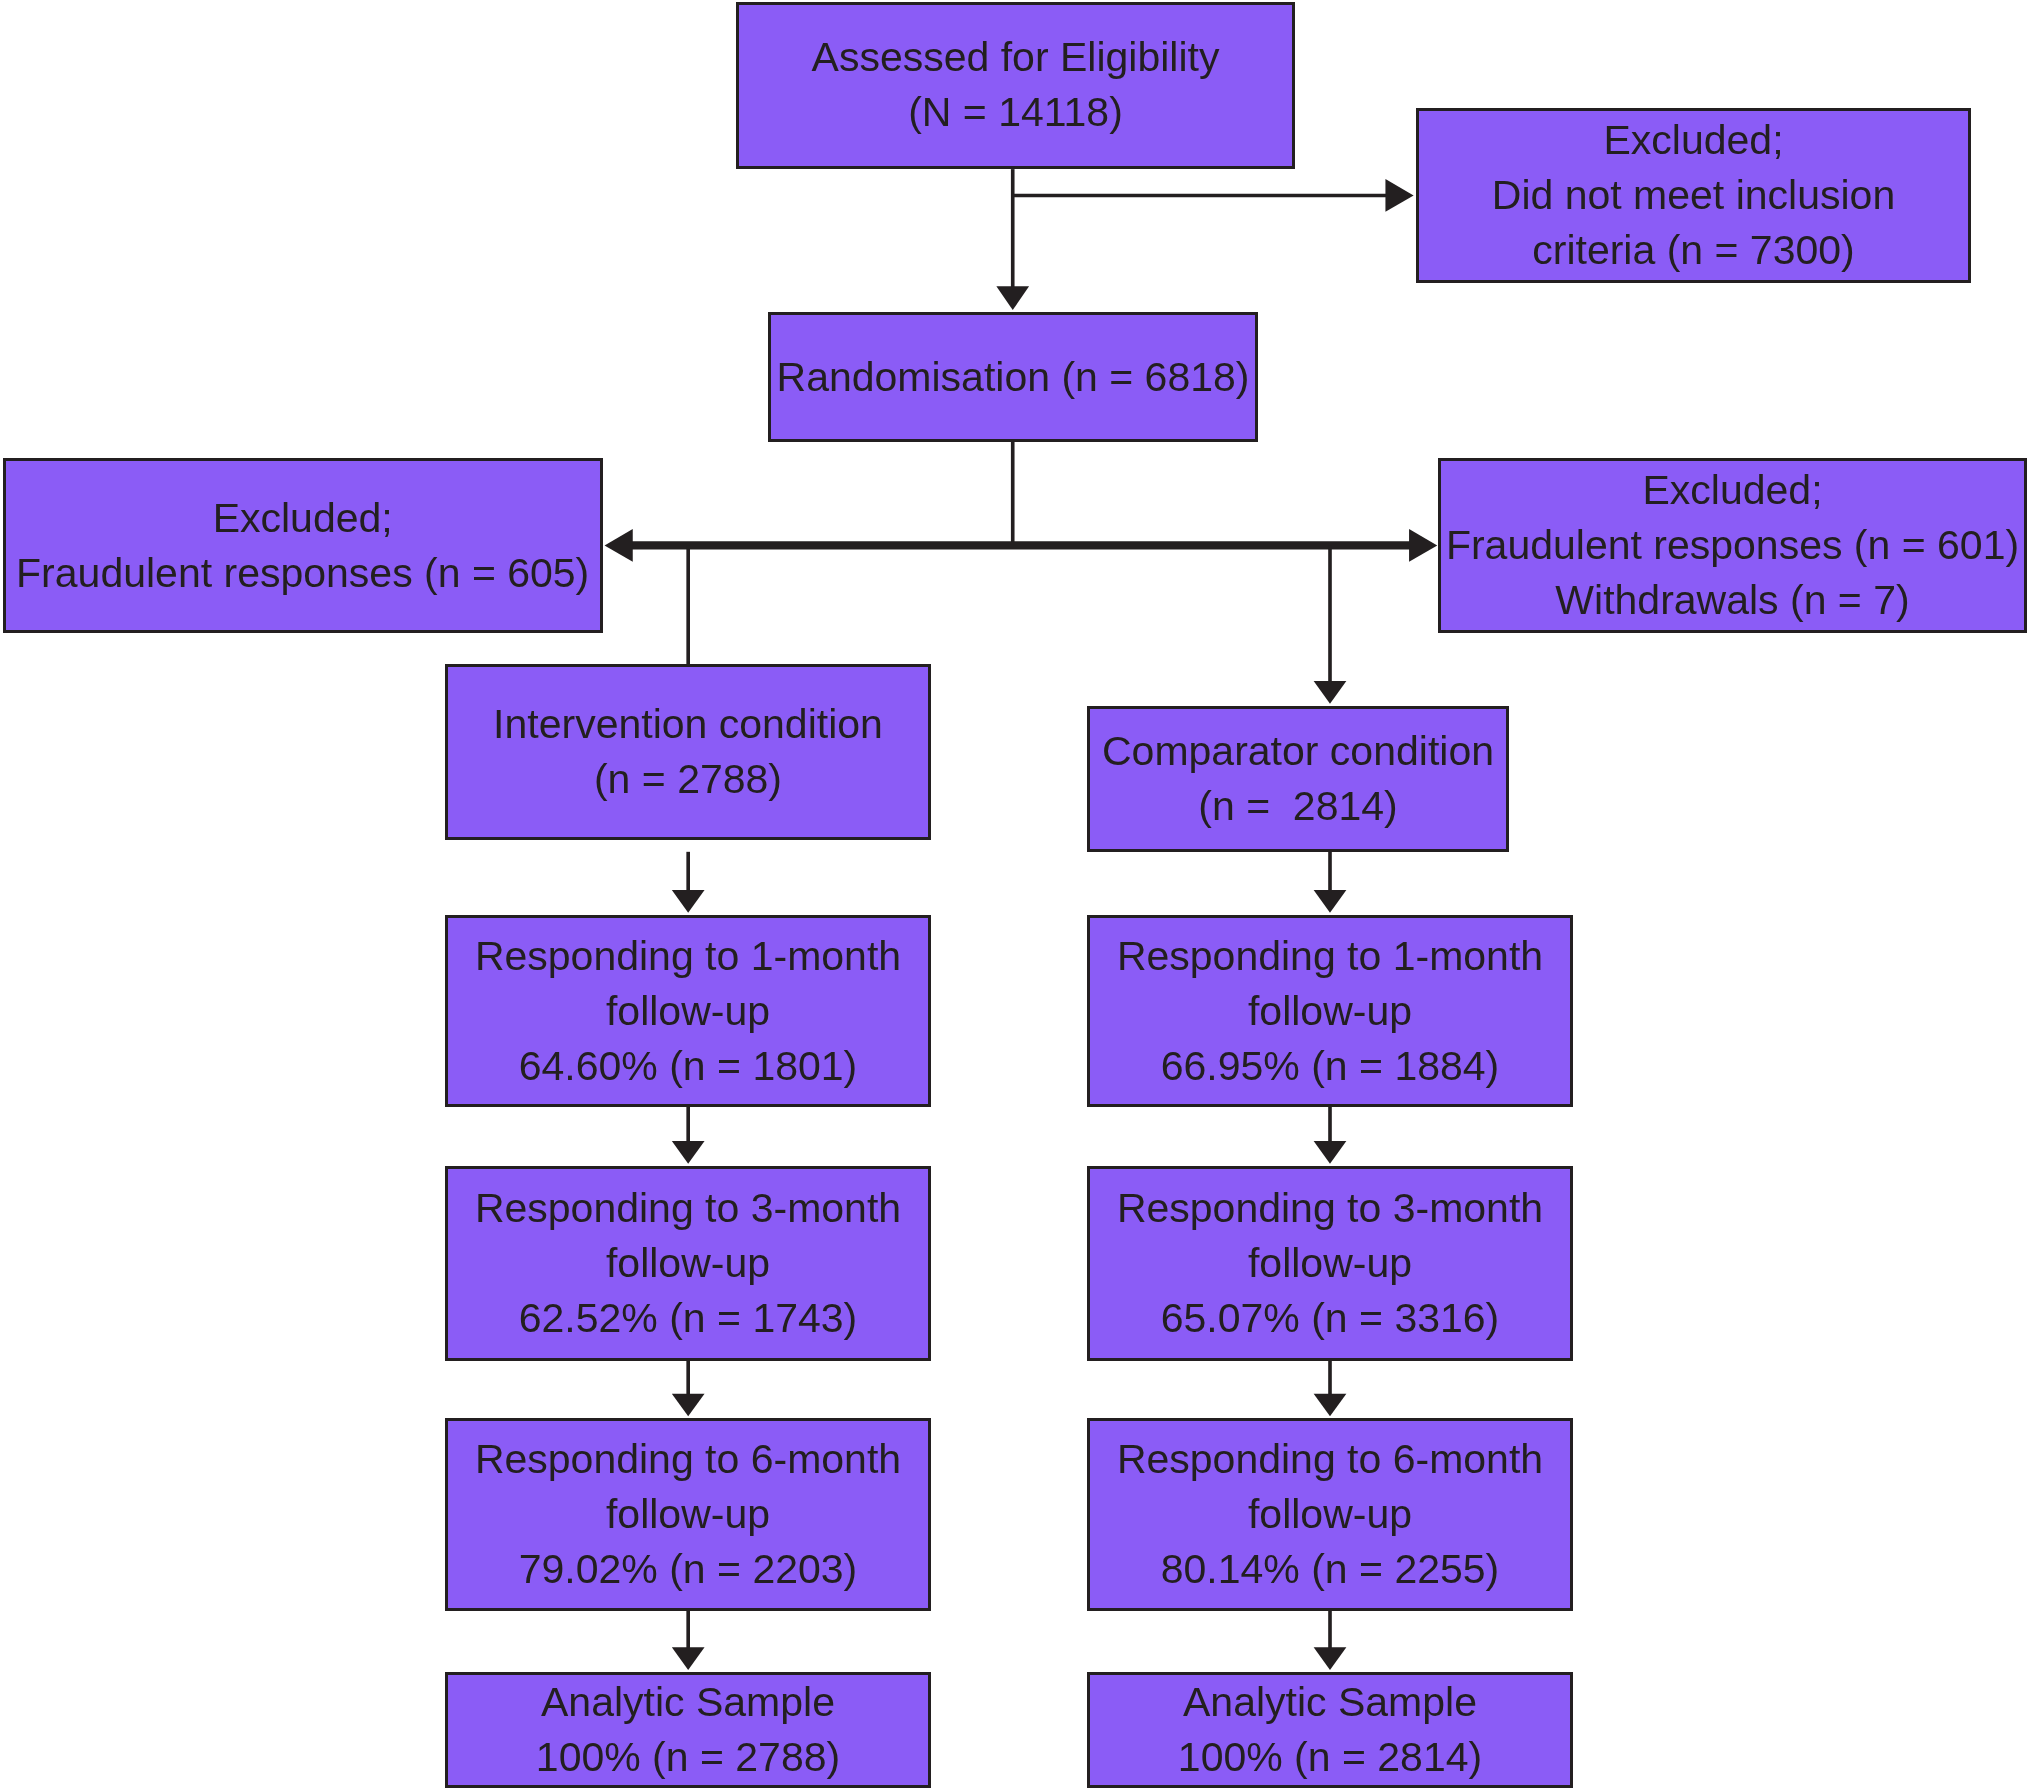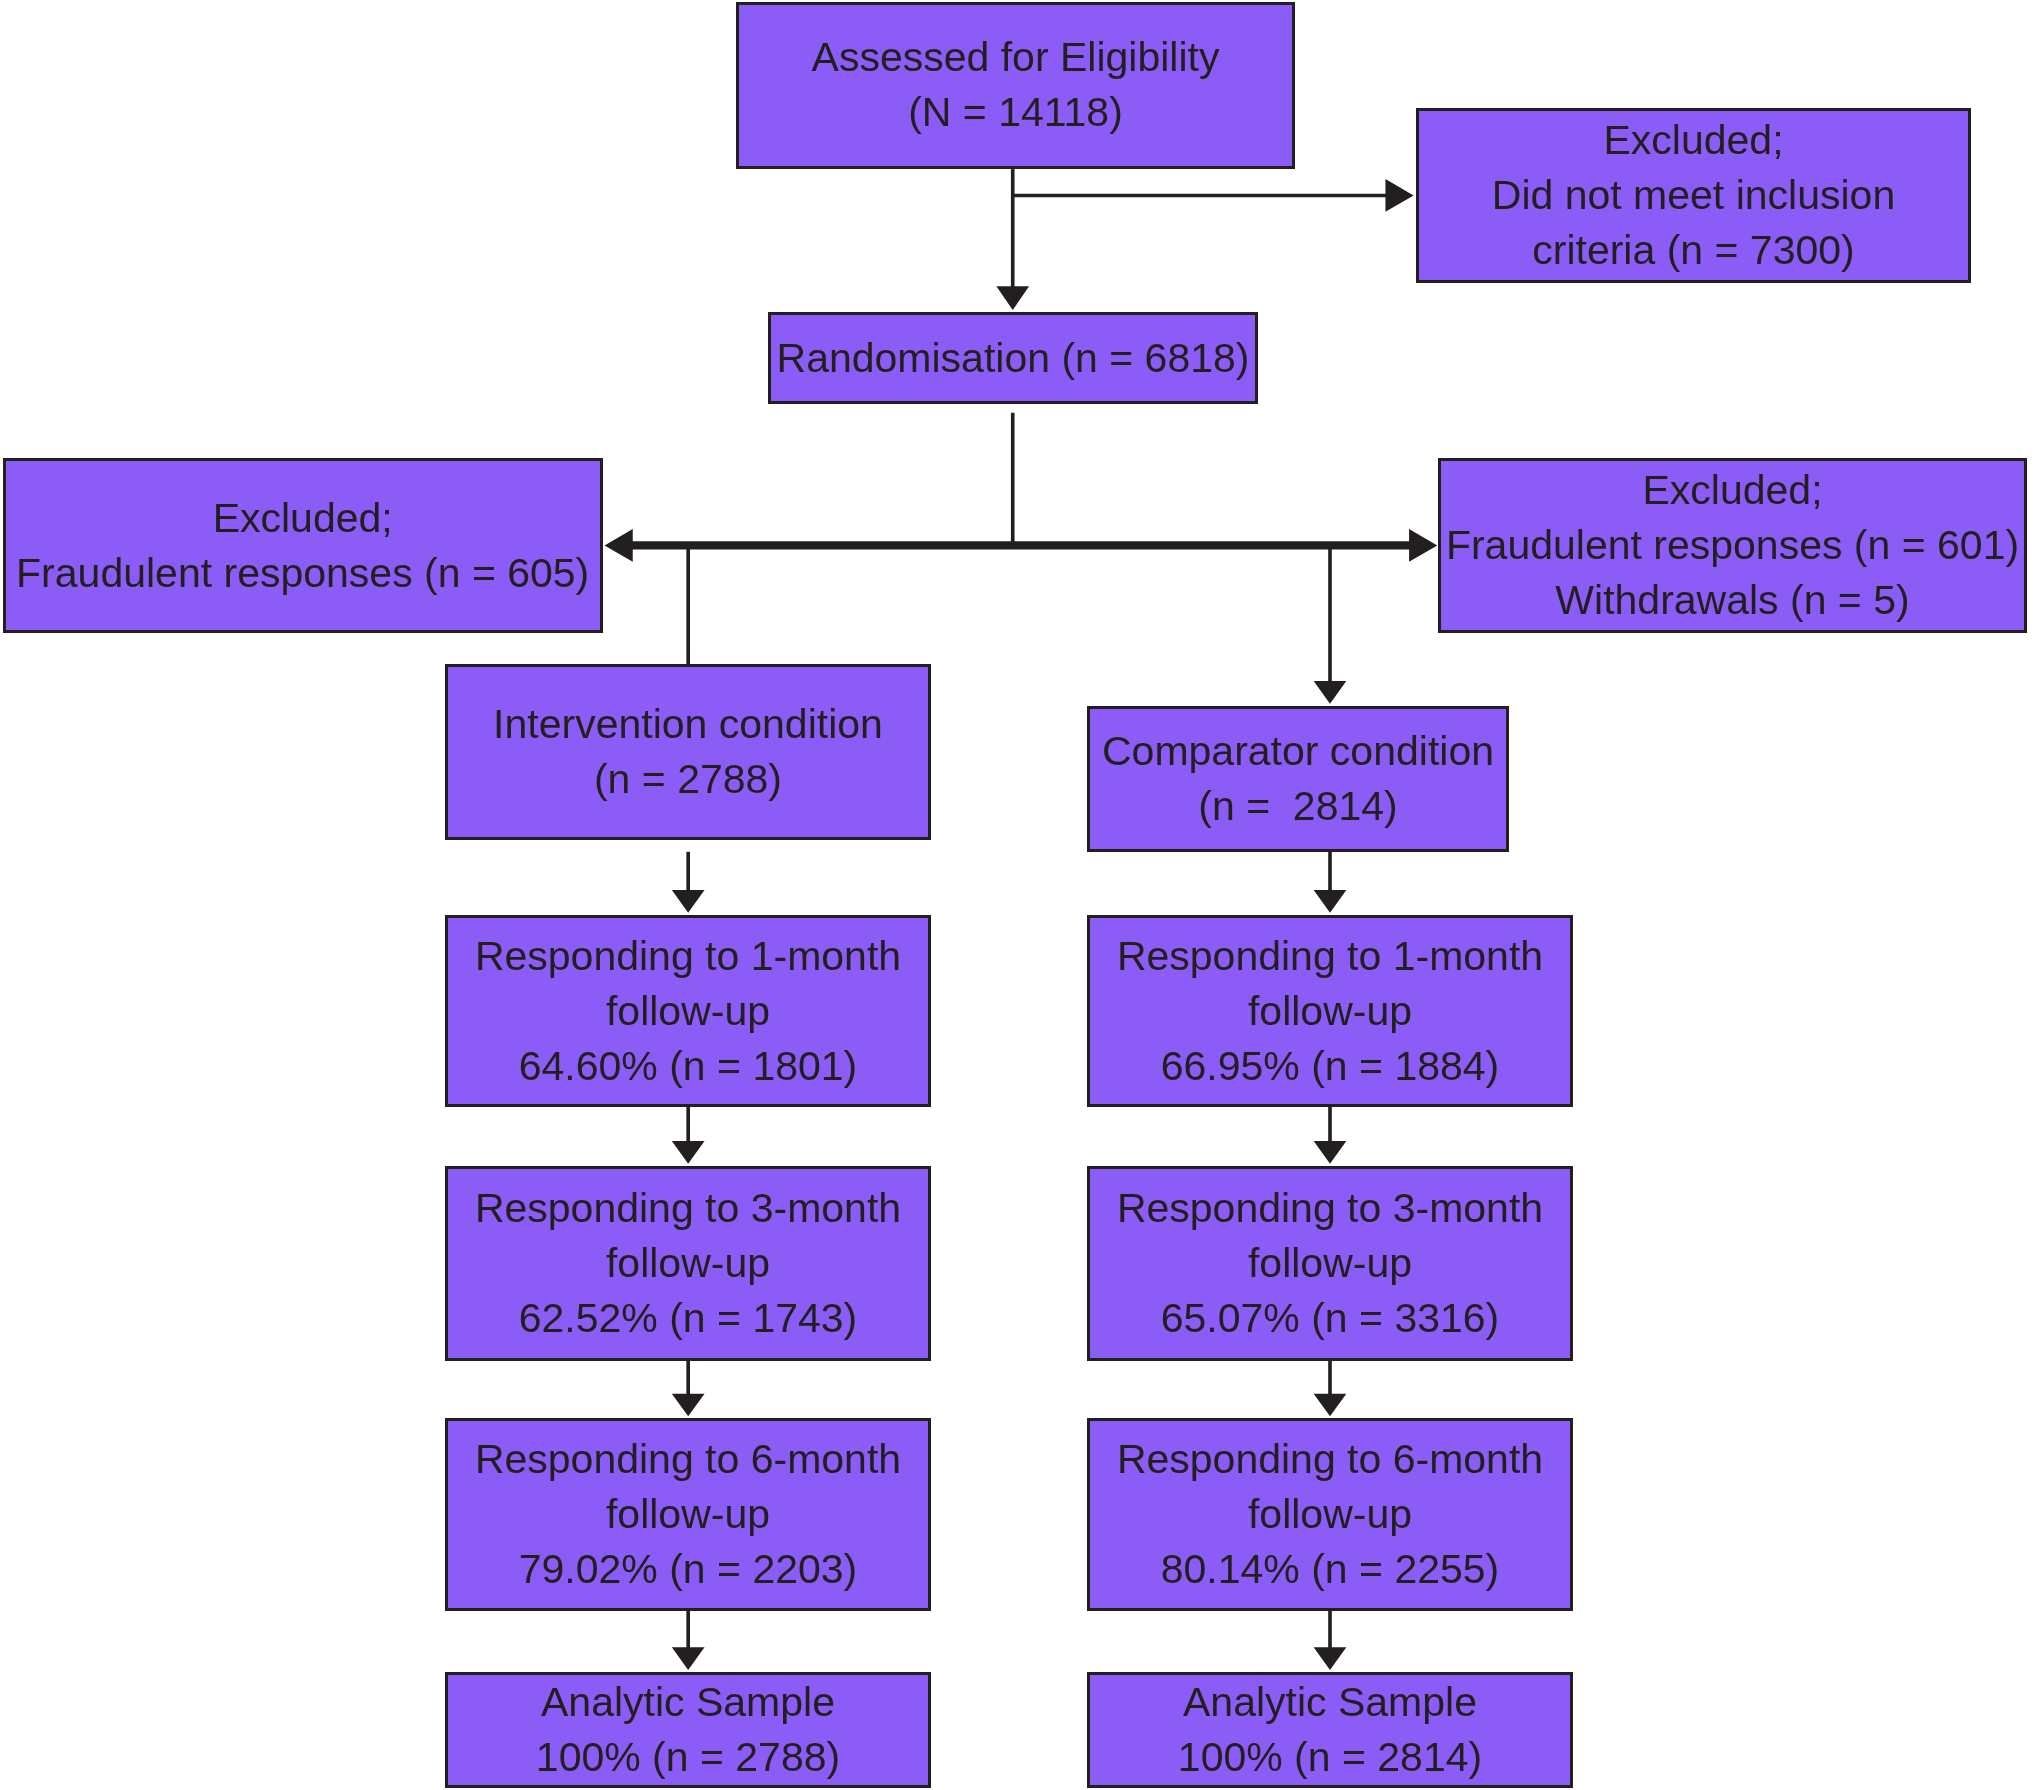--- a/index.html
+++ b/index.html
@@ -41,21 +41,21 @@
     justify-content: center;
     align-items: center;
     text-align: center;
     font-size: 41px;
     line-height: 55px;
   }
   .box .line { white-space: pre; }
 
   .b-assessed      { left: 736px;  top: 1.8px;    width: 559px; height: 167px; }
   .b-excl-top      { left: 1416px; top: 108px;  width: 555px; height: 175px; }
-  .b-random        { left: 768px;  top: 312px;  width: 490px; height: 92px; }
+  .b-random        { left: 768px;  top: 312px;  width: 490px; height: 130px; }
   .b-excl-left     { left: 2.7px;    top: 458px;  width: 600px; height: 175px; }
   .b-excl-right    { left: 1438px; top: 458px;  width: 589px; height: 175px; }
   .b-int-cond      { left: 445px;  top: 664px;  width: 486px; height: 176px; }
   .b-comp-cond     { left: 1087px; top: 706px;  width: 422px; height: 146px; }
   .b-int-1m        { left: 445px;  top: 915px; width: 486px; height: 192px; }
   .b-comp-1m       { left: 1087px; top: 915px; width: 486px; height: 192px; }
   .b-int-3m        { left: 445px;  top: 1166px; width: 486px; height: 195px; }
   .b-comp-3m       { left: 1087px; top: 1166px; width: 486px; height: 195px; }
   .b-int-6m        { left: 445px;  top: 1418px; width: 486px; height: 193px; }
   .b-comp-6m       { left: 1087px; top: 1418px; width: 486px; height: 193px; }
@@ -121,21 +121,21 @@
   </div>
 
   <div class="box b-excl-left">
     <span class="line">Excluded;</span>
     <span class="line">Fraudulent responses (n = 605)</span>
   </div>
 
   <div class="box b-excl-right">
     <span class="line">Excluded;</span>
     <span class="line">Fraudulent responses (n = 601)</span>
-    <span class="line">Withdrawals (n = 5)</span>
+    <span class="line">Withdrawals (n = 7)</span>
   </div>
 
   <div class="box b-int-cond">
     <span class="line">Intervention condition</span>
     <span class="line">(n = 2788)</span>
   </div>
 
   <div class="box b-comp-cond">
     <span class="line">Comparator condition</span>
     <span class="line">(n =  2814)</span>

